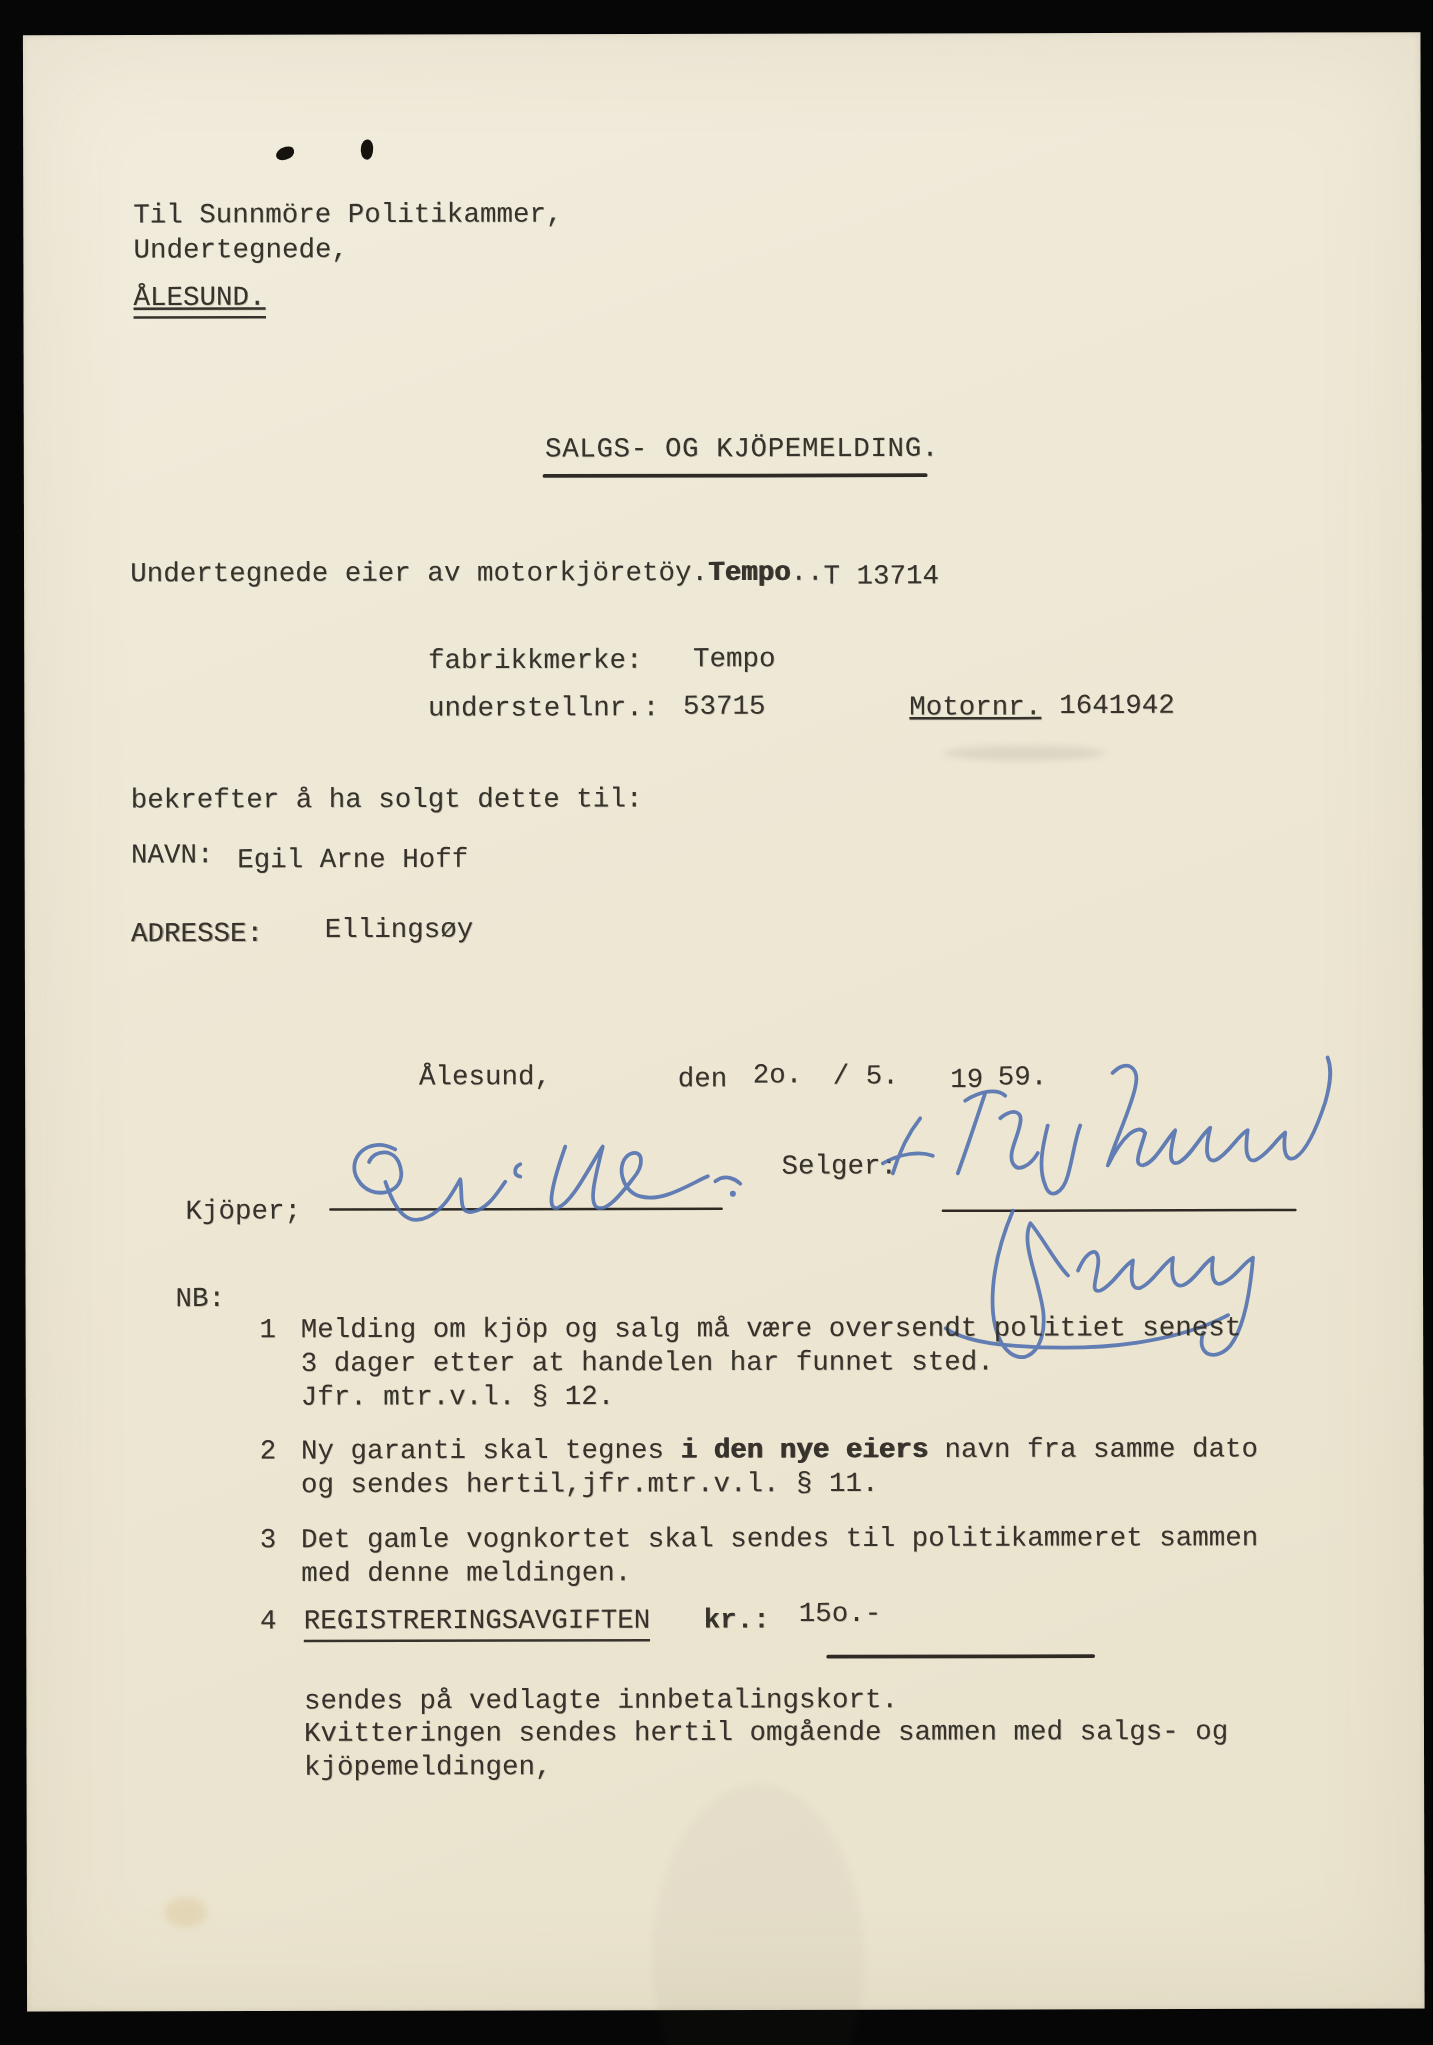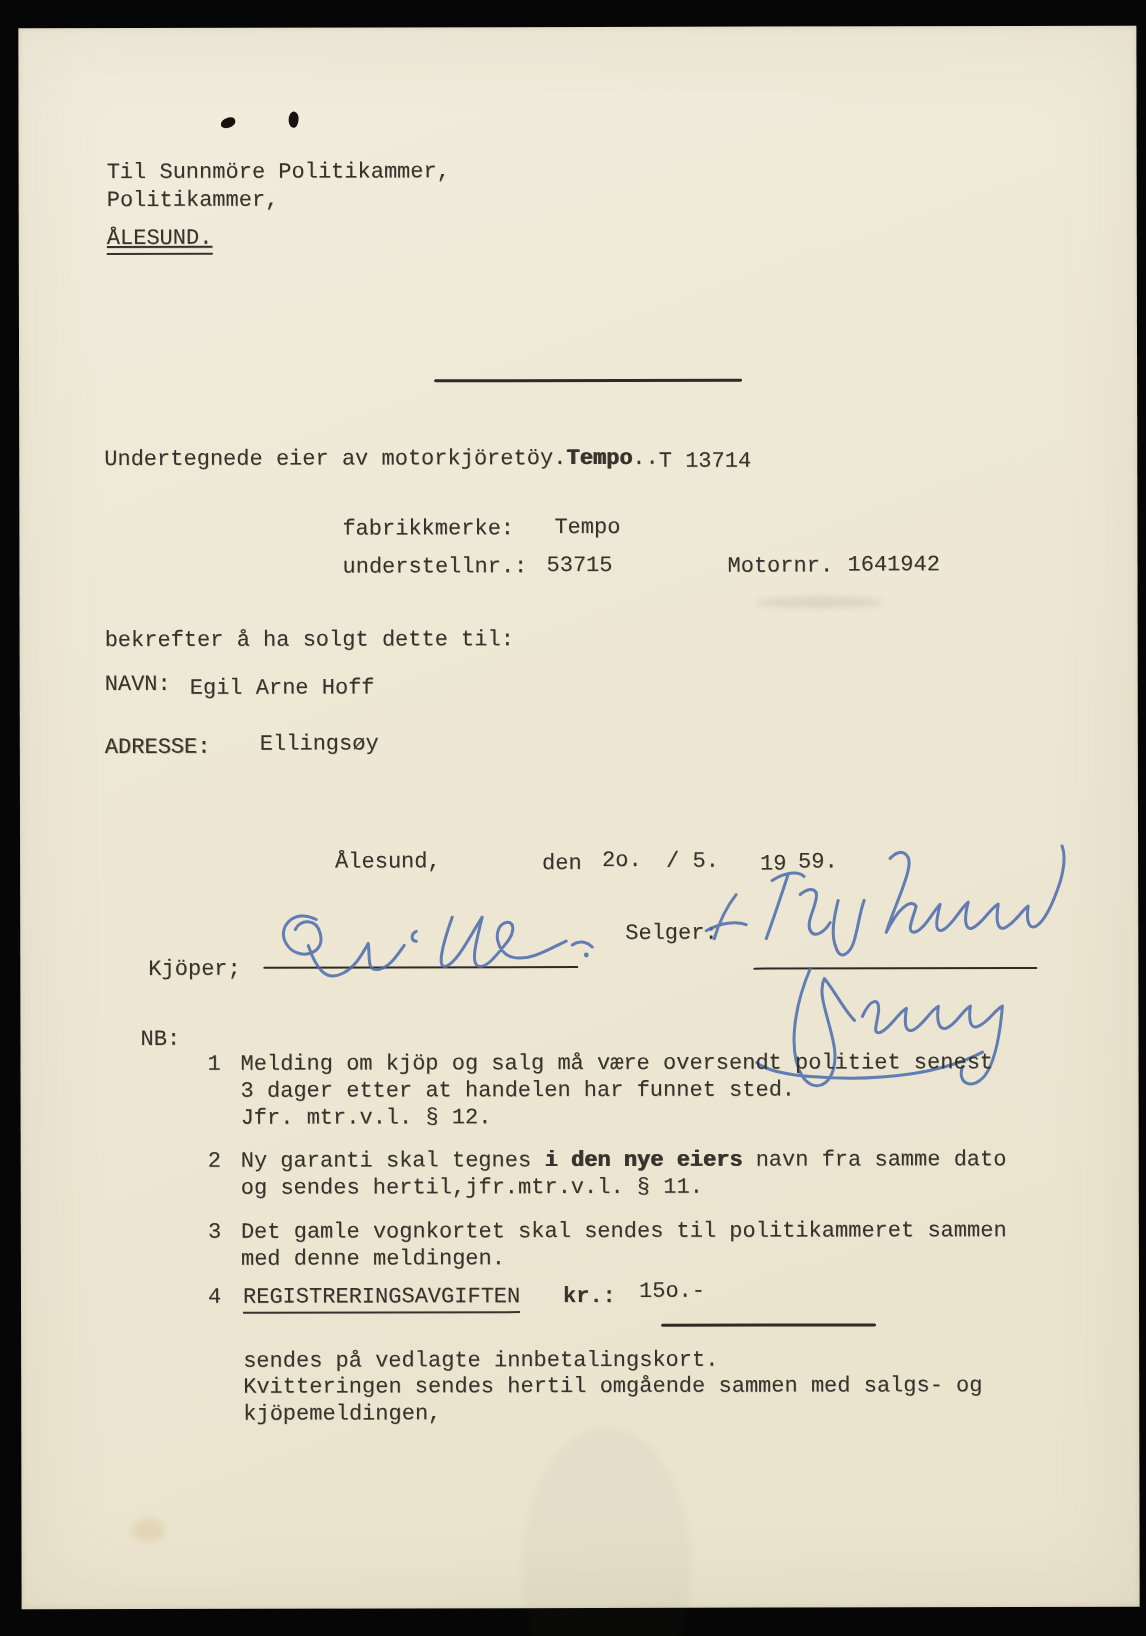--- a/index.html
+++ b/index.html
@@ -35,33 +35,34 @@
 <div class="stage">
   <div class="paper">
 
     <div class="blot" style="left:202px; top:90px; width:15px; height:10px; border-radius:60% 40% 55% 45%; transform:rotate(-15deg);"></div>
     <div class="blot" style="left:270px; top:84px; width:10px; height:16px; border-radius:45% 55% 40% 60%; transform:rotate(10deg);"></div>
     <div class="smudge" style="left:735px; top:570px; width:130px; height:12px; opacity:0.13;"></div>
     <div class="smudge" style="left:500px; top:1400px; width:170px; height:280px; opacity:0.045;"></div>
     <div class="stain" style="left:110px; top:1490px; width:34px; height:24px;"></div>
 
     <div class="t" style="left:88px; top:131px;">Til Sunnmöre Politikammer,</div>
-    <div class="t" style="left:88px; top:159px;">Politikammer,</div>
+    <div class="t" style="left:88px; top:159px;">Undertegnede,</div>
     <div class="t" style="left:88px; top:197px;text-decoration:underline;"><span class="ul">ÅLESUND.</span></div>
 
+    <div class="t" style="left:417px; top:319px; letter-spacing:0.5px;">SALGS- OG KJÖPEMELDING.</div>
     <div class="rule" style="left:415px; top:352px; width:308px;"></div>
 
     <div class="t" style="left:85px; top:418px;"><span>Undertegnede eier av motorkjöretöy.</span><span class="bold">Tempo</span><span>..</span><span style="position:relative; top:3px;">T 13714</span></div>
 
     <div class="t" style="left:323px; top:488px;">fabrikkmerke:</div>
     <div class="t" style="left:535px; top:487px;">Tempo</div>
 
     <div class="t" style="left:323px; top:526px;">understellnr.:</div>
     <div class="t" style="left:527px; top:525px;">53715</div>
-    <div class="t" style="left:708px; top:526px;">Motornr.</div>
+    <div class="t" style="left:708px; top:526px;text-decoration:underline;">Motornr.</div>
     <div class="t" style="left:828px; top:525px;">1641942</div>
 
     <div class="t" style="left:85px; top:599px;">bekrefter å ha solgt dette til:</div>
 
     <div class="t" style="left:85px; top:643px;">NAVN:</div>
     <div class="t" style="left:170px; top:647px;">Egil Arne Hoff</div>
 
     <div class="t" style="left:85px; top:706px; text-shadow:1px 0.5px 0 rgba(55,50,40,0.4);">ADRESSE:</div>
     <div class="t" style="left:240px; top:703px;">Ellingsøy</div>
 

